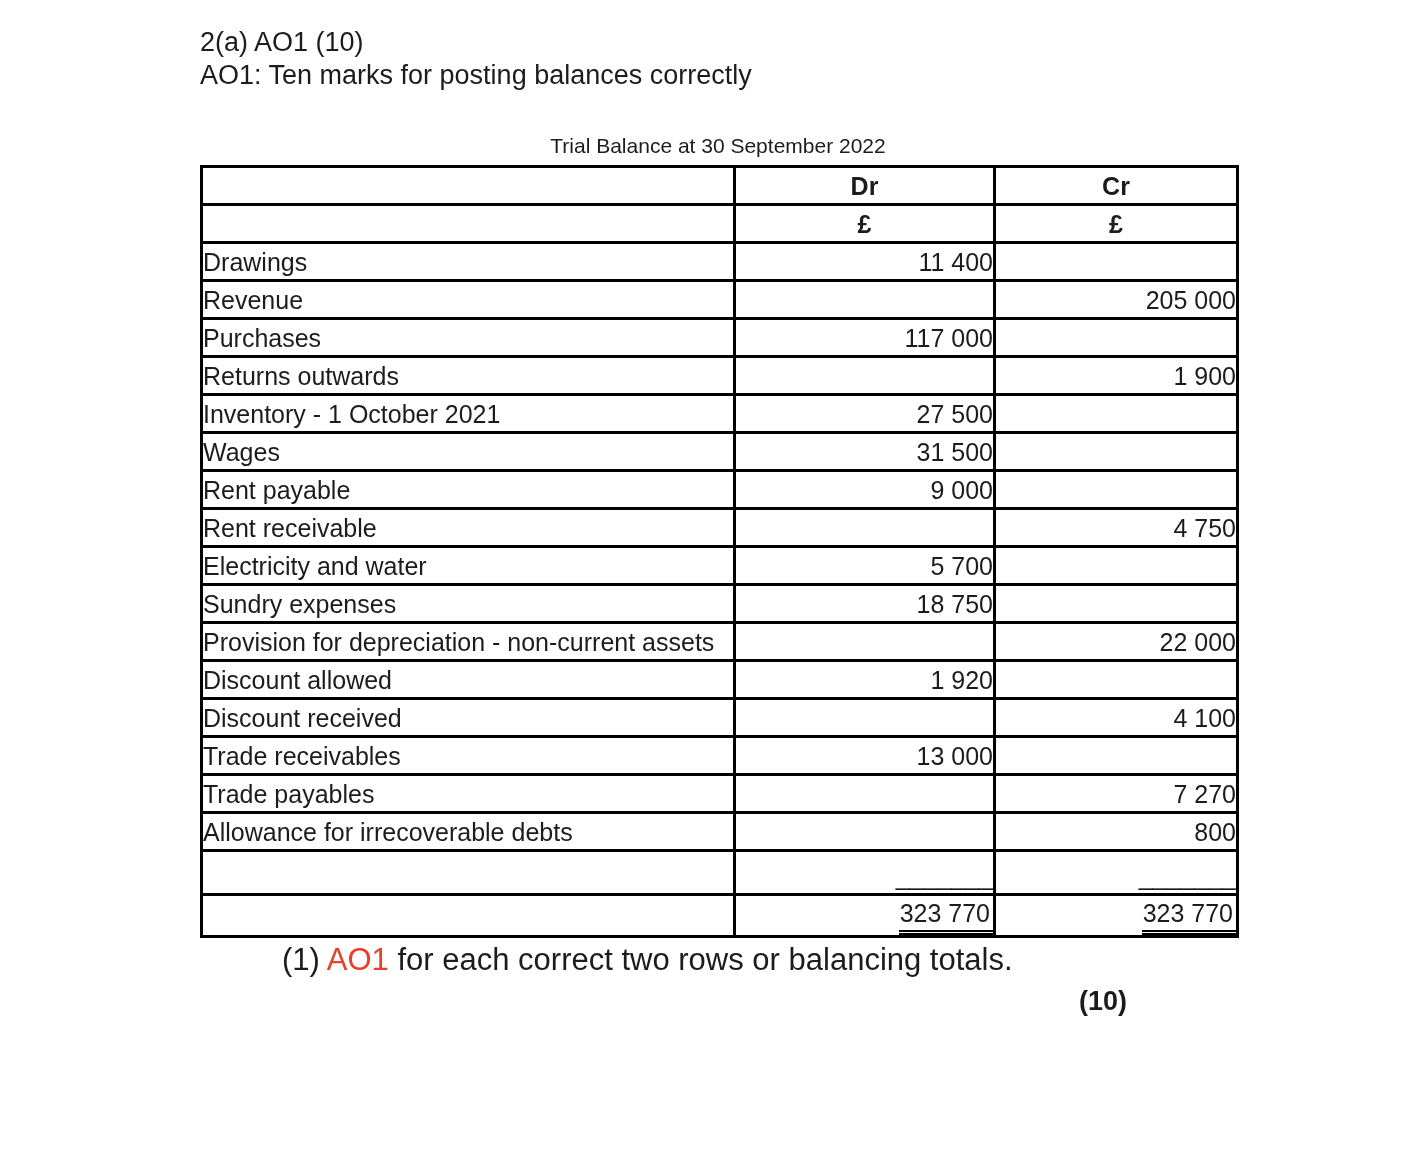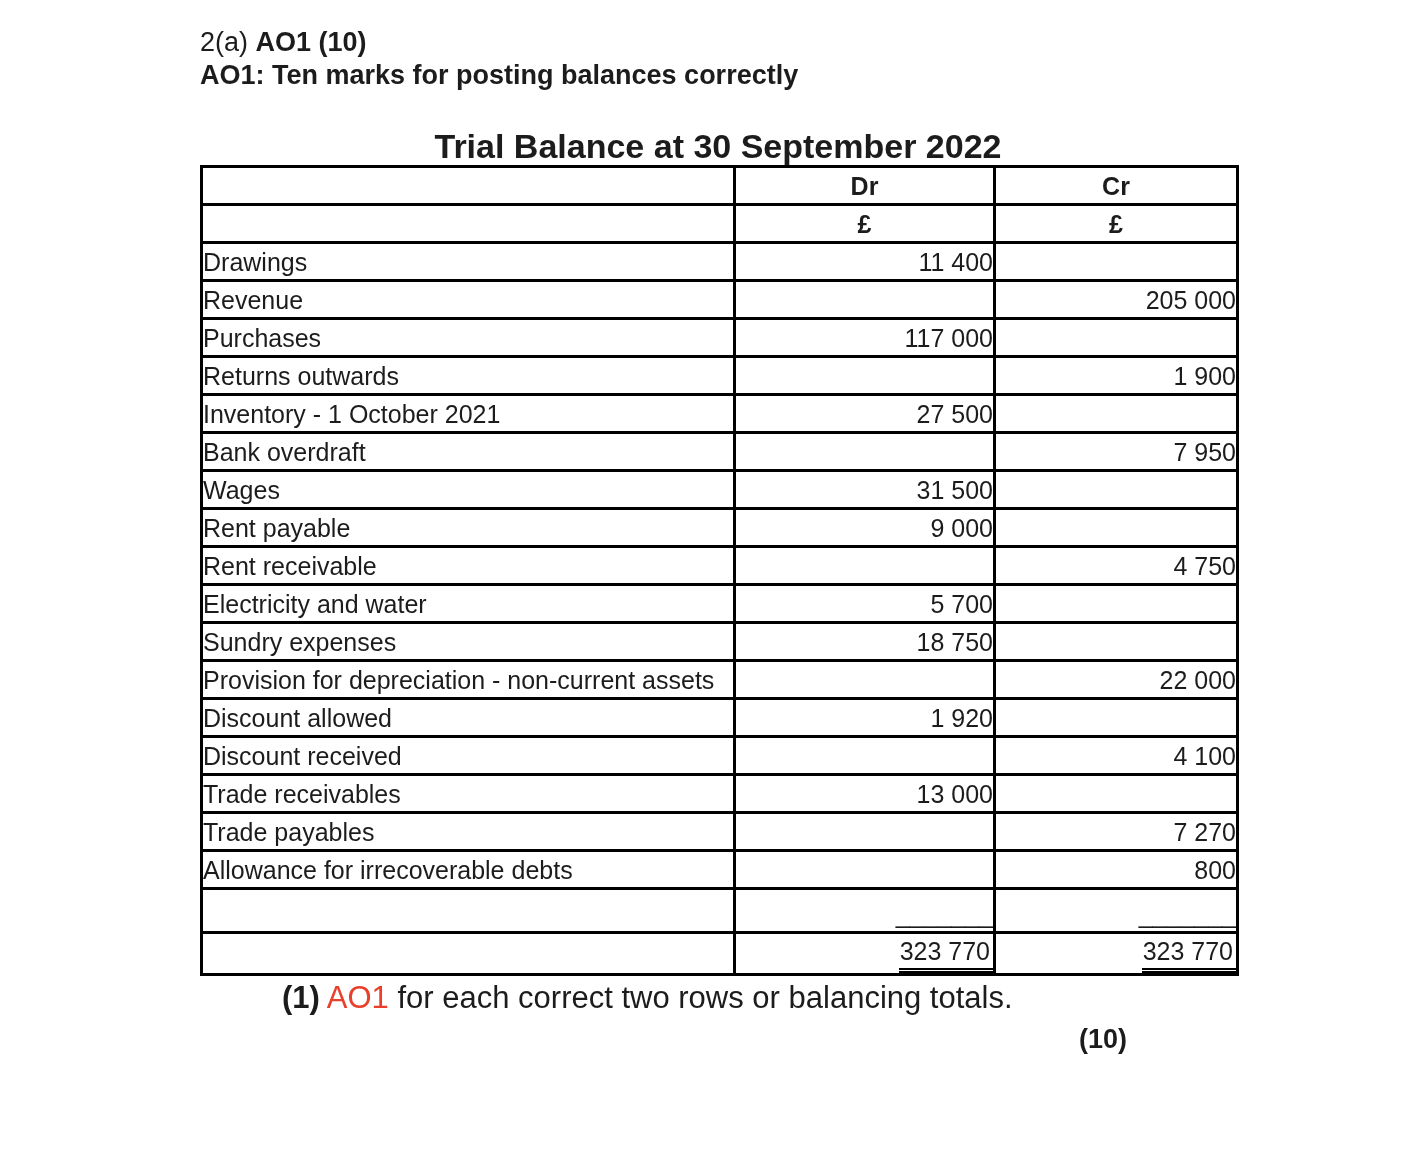--- a/index.html
+++ b/index.html
@@ -12,34 +12,34 @@
     height: 1158px;
     font-family: "Liberation Sans", sans-serif;
     color: #1c1c1c;
     overflow: hidden;
   }
   .page {
     position: relative;
     width: 1426px;
     height: 1158px;
   }
-  .bold { font-weight: bold; }
+  .bold { font-weight: normal; }
 
   .heading {
     margin: 26px 0 0 200px;
     font-size: 27px;
     line-height: 33px;
   }
 
   .table-title {
     margin: 38px 0 0 200px;
     width: 1036px;
     text-align: center;
-    font-size: 34px;
-    font-weight: bold;
+    font-size: 21px;
+    font-weight: normal;
     line-height: 32px;
   }
 
   table.tb {
     margin: 3px 0 0 200px;
     width: 1036px;
     table-layout: fixed;
     border-collapse: collapse;
   }
   table.tb td {
@@ -146,25 +146,20 @@
           <td class="label">Returns outwards</td>
           <td class="dr-num"></td>
           <td class="cr-num">1 900</td>
         </tr>
         <tr>
           <td class="label">Inventory - 1 October 2021</td>
           <td class="dr-num">27 500</td>
           <td class="cr-num"></td>
         </tr>
         <tr>
-          <td class="label">Bank overdraft</td>
-          <td class="dr-num"></td>
-          <td class="cr-num">7 950</td>
-        </tr>
-        <tr>
           <td class="label">Wages</td>
           <td class="dr-num">31 500</td>
           <td class="cr-num"></td>
         </tr>
         <tr>
           <td class="label">Rent payable</td>
           <td class="dr-num">9 000</td>
           <td class="cr-num"></td>
         </tr>
         <tr>

